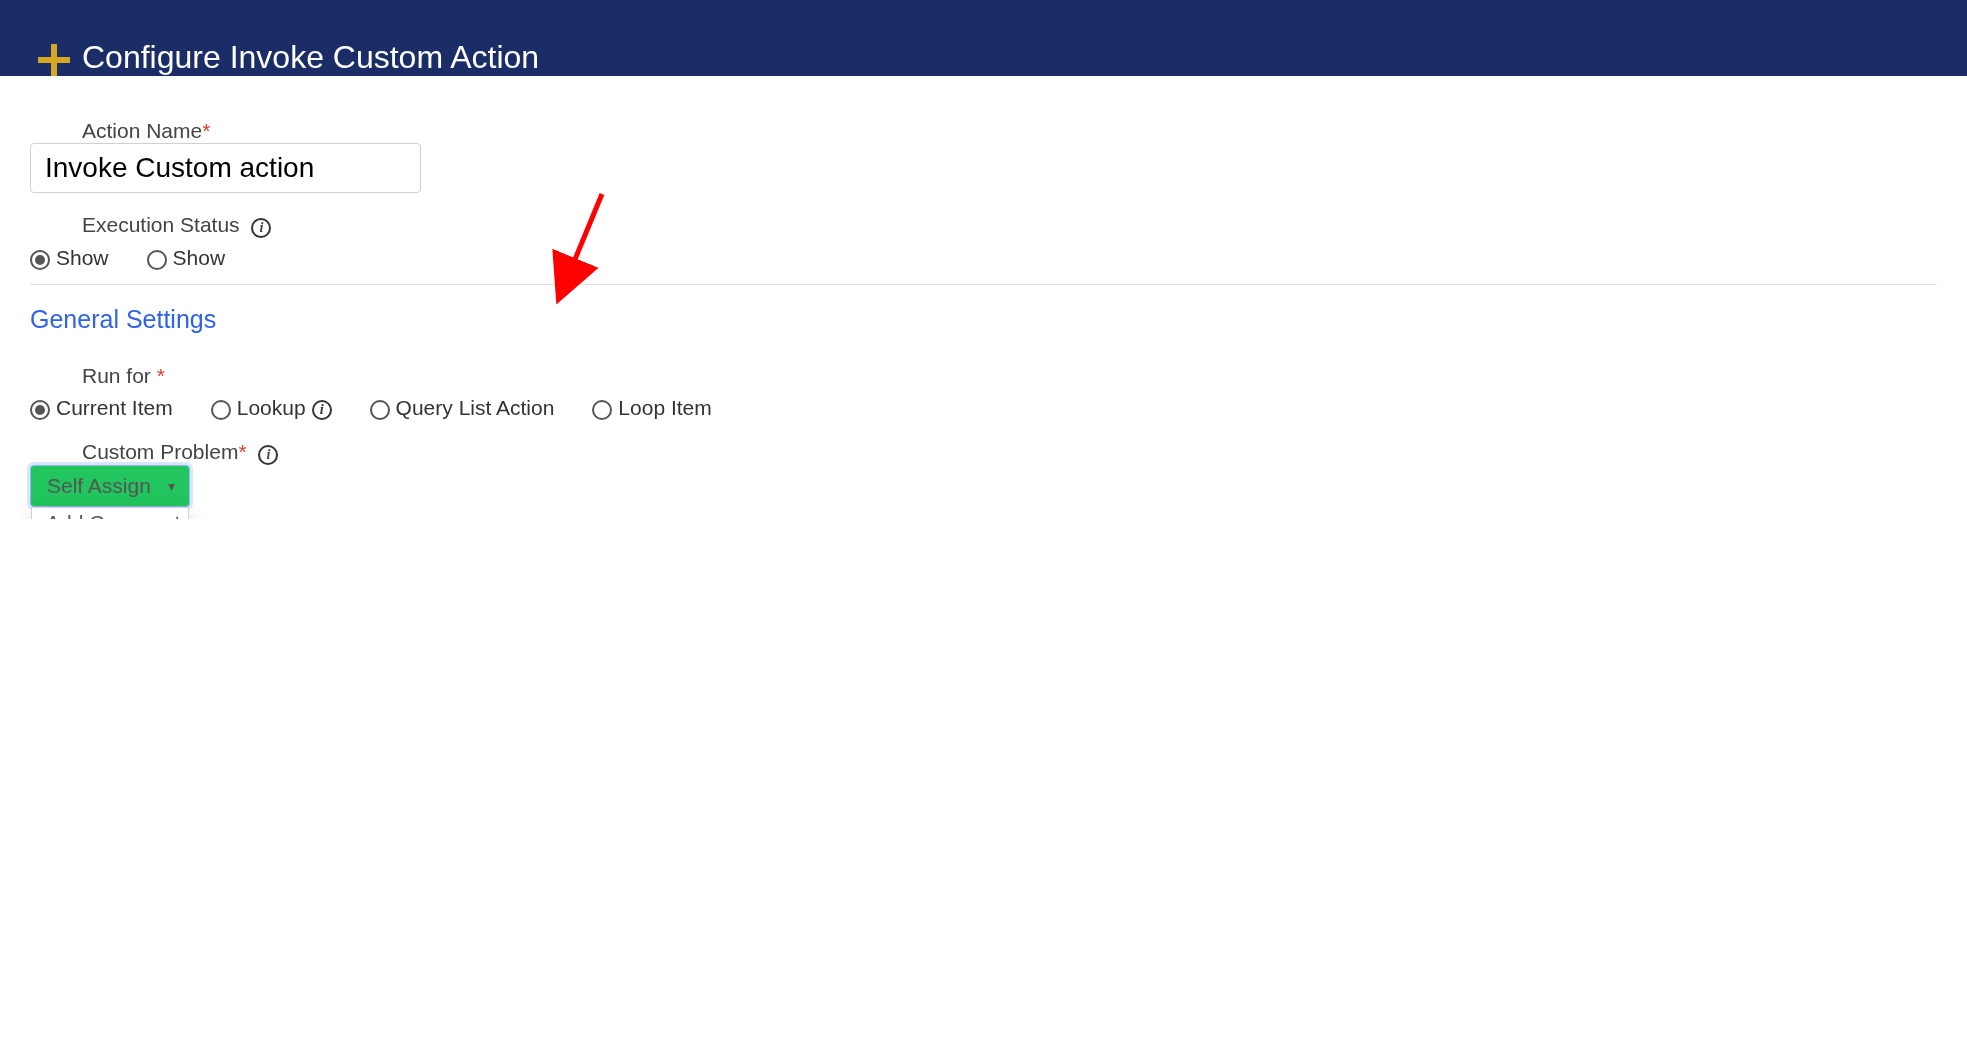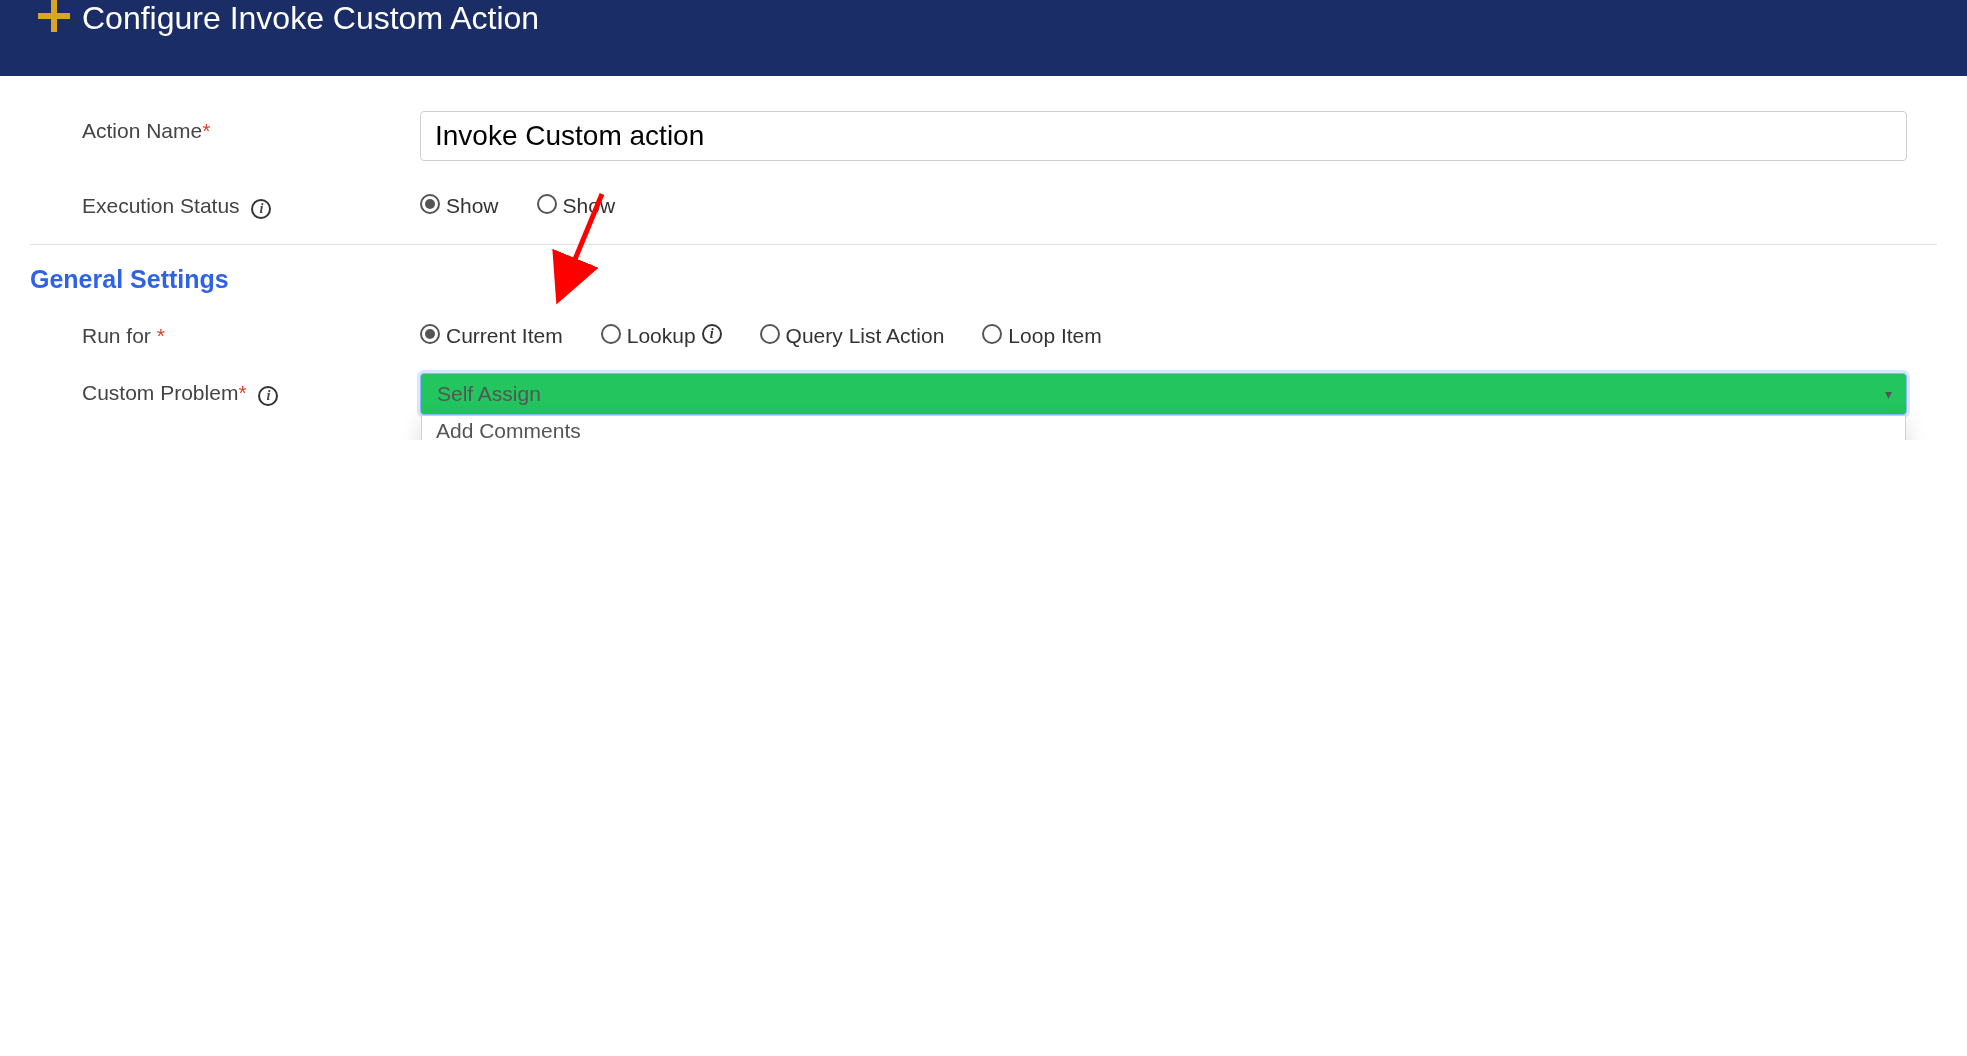--- a/index.html
+++ b/index.html
@@ -21,42 +21,43 @@
     background:#fff;
   }
   .page{width:1967px;}
 
   
   .hdr{
     background:var(--header-bg);
     color:#fff;
     height:76px;
     display:flex;
-    align-items:flex-start;
+    align-items:flex-end;
     padding-left:38px;
   }
   .plus-icon{
     width:32px;height:32px;
     position:relative;
     margin-right:12px;
     flex:none;
   }
   .plus-icon::before,.plus-icon::after{
     content:"";position:absolute;background:var(--accent-gold);
   }
   .plus-icon::before{left:13px;top:0;width:6px;height:32px;}
   .plus-icon::after{top:13px;left:0;height:6px;width:32px;}
   .hdr-title{font-size:32px;font-weight:400;}
 
   
   .form-area{padding:35px 30px 0 30px;position:relative;}
   .row{
     display:flex;
-    margin-bottom:25px;
+    margin-bottom:12px;
     align-items:flex-start;
+    flex-direction:column;
   }
   .lbl{
     width:390px;
     padding-left:52px;
     padding-top:8px;
     font-size:21px;
     color:var(--label);
   }
   .req{color:var(--red);}
   .field{flex:1;padding-right:30px;}
@@ -81,41 +82,41 @@
   .radio{
     width:20px;height:20px;border-radius:50%;
     border:2px solid #555;
     display:inline-flex;align-items:center;justify-content:center;
     margin-right:6px;
     flex:none;
   }
   .radio.sel::after{
     content:"";width:10px;height:10px;border-radius:50%;background:#555;
   }
-  .radio-item{display:flex;align-items:flex-start;margin-right:28px;cursor:pointer;}
+  .radio-item{display:flex;align-items:flex-end;margin-right:28px;cursor:pointer;}
 
   .info-icon{
     width:20px;height:20px;border:2px solid #333;border-radius:50%;
     display:inline-flex;align-items:center;justify-content:center;
     font-family:Georgia,"Times New Roman",serif;
     font-style:italic;font-weight:bold;font-size:14px;
     margin-left:6px;flex:none;
     line-height:1;
   }
 
   hr.sep{
     border:none;border-top:1px solid #e0e0e0;margin:14px 0 20px 0;
   }
 
   .section-title{
     color:var(--blue);
     font-size:25px;
     padding-left:0;
     margin:0 0 22px 0;
-    font-weight:700;
+    font-weight:400;
   }
 
   
   .select{
     position:relative;width:100%;
     border:1px solid #8fb7ff;border-radius:4px;
     box-shadow:0 0 0 3px rgba(100,160,255,.25);
     background:#22c55e;
   }
   .select-display{

